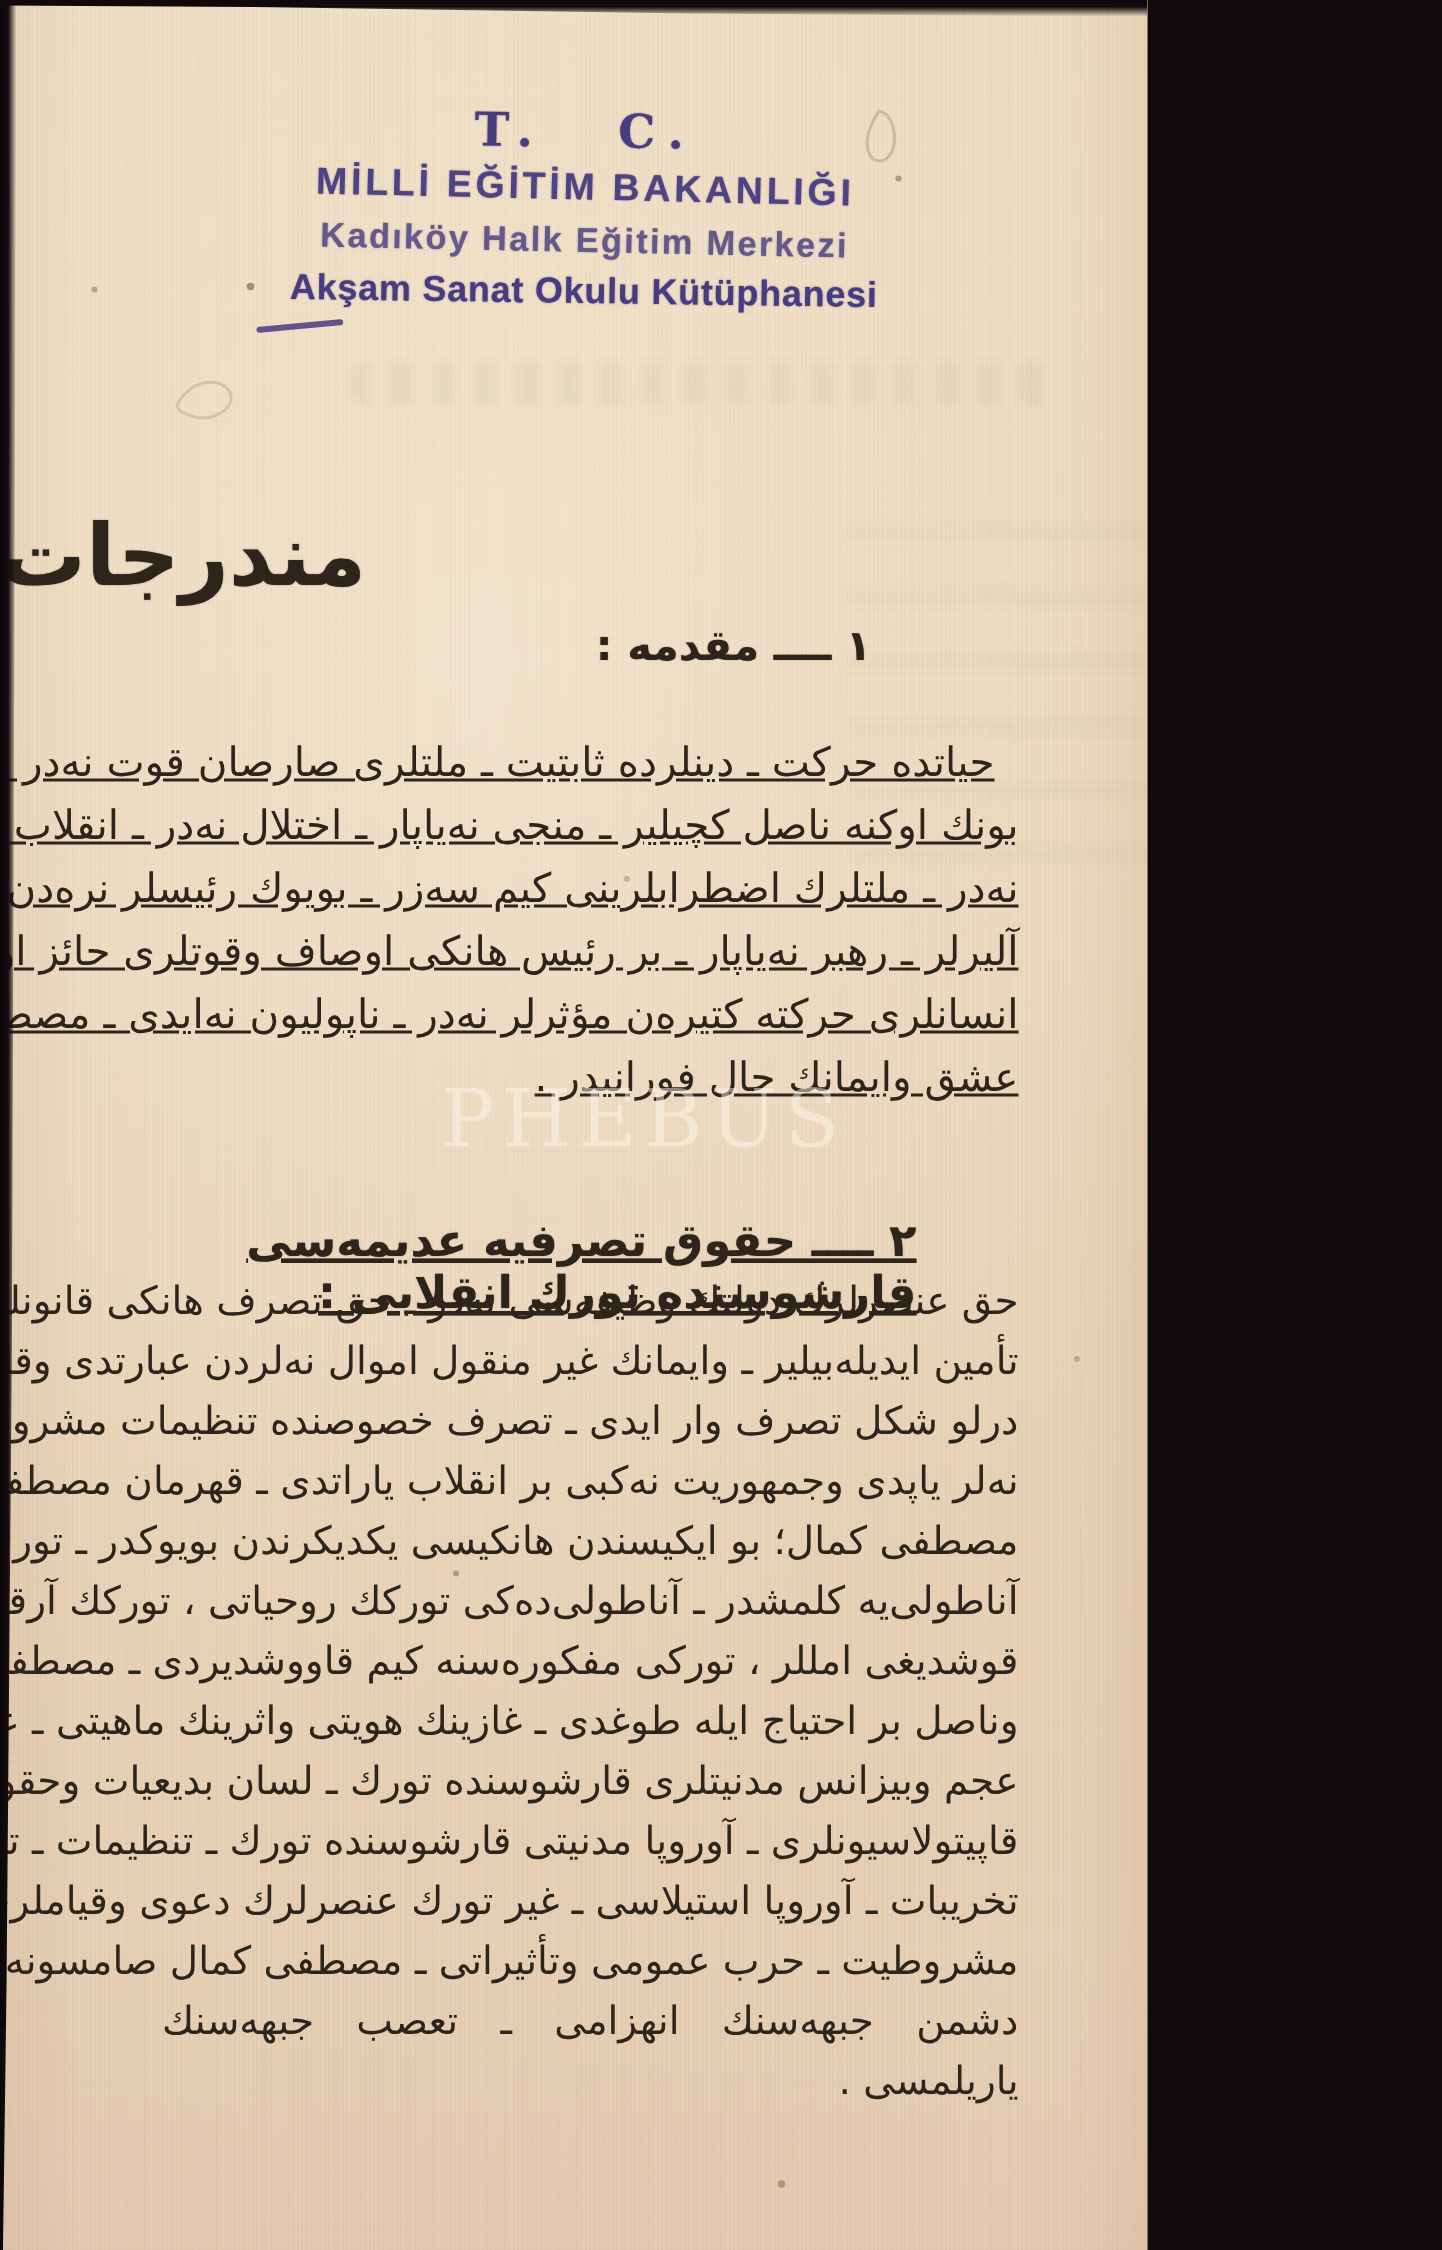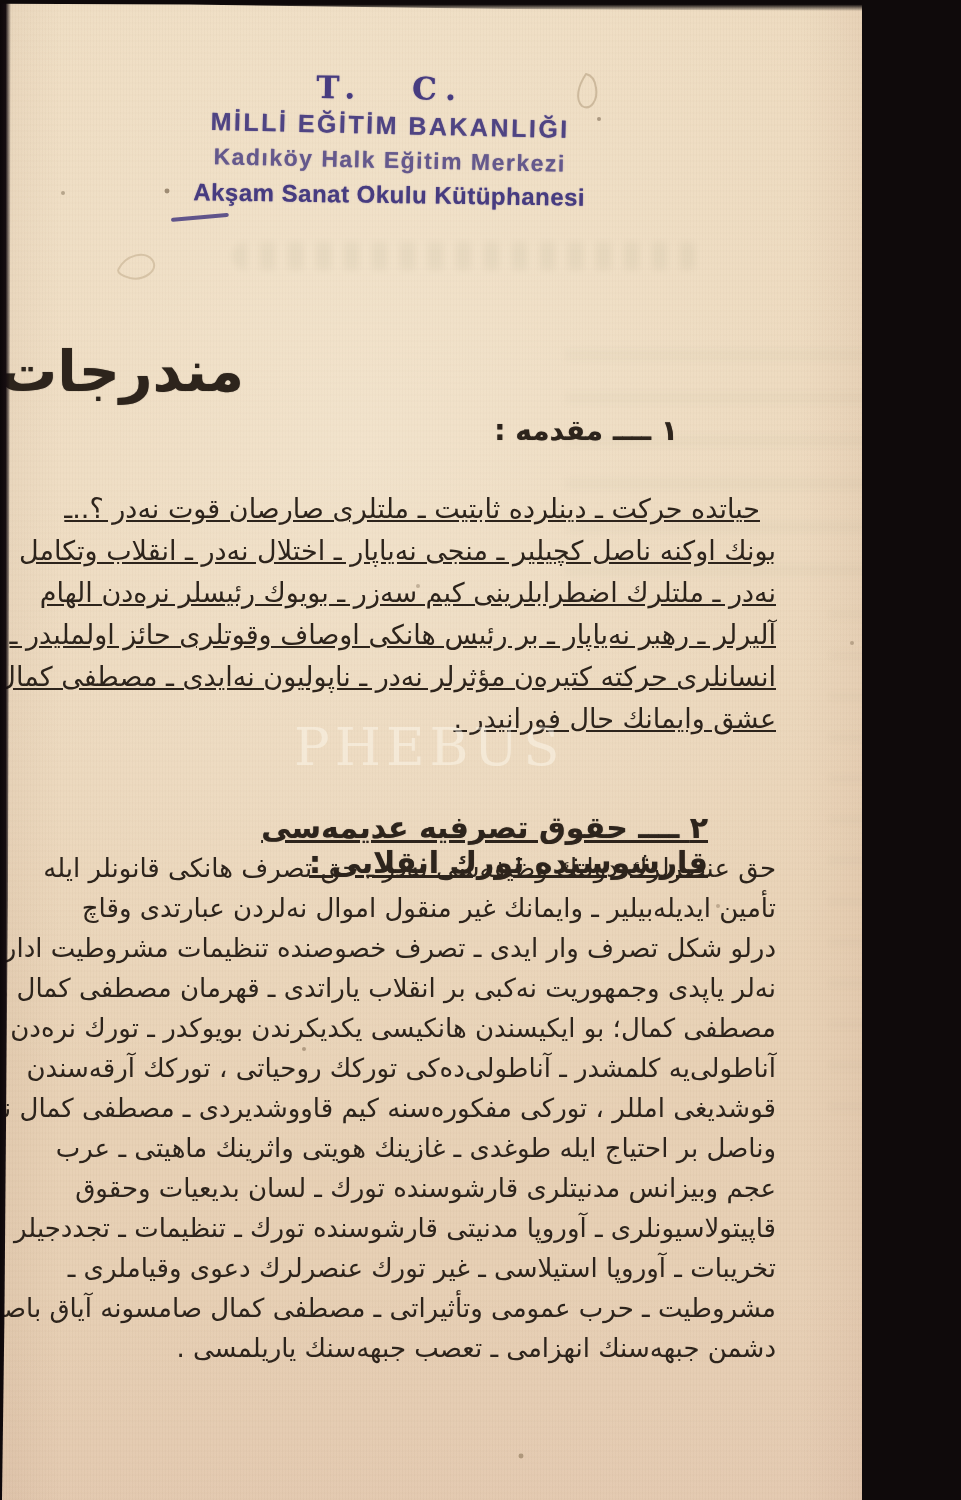--- a/index.html
+++ b/index.html
@@ -4,21 +4,21 @@
 <style>
   html, body {
     margin: 0; padding: 0;
     width: 961px; height: 1500px;
     overflow: hidden;
     background: #0f0a0b;
     font-family: "Liberation Sans", sans-serif;
   }
   .photo {
     position: absolute; left: 0; top: 0;
-    width: 862px; height: 1500px;
+    width: 765px; height: 1500px;
     background:
       linear-gradient(173deg, #eedcc1 0%, #ecd8bc 30%, #e9d3b7 62%, #e7d0b5 82%, #e9d2b9 100%);
     overflow: hidden;
   }
   .grain {
     position: absolute; inset: 0; pointer-events: none;
     background:
       repeating-linear-gradient(90deg, rgba(125,95,60,0.035) 0 1px, rgba(0,0,0,0) 1px 3px),
       repeating-linear-gradient(0deg, rgba(125,95,60,0.015) 0 2px, rgba(0,0,0,0) 2px 6px);
   }

